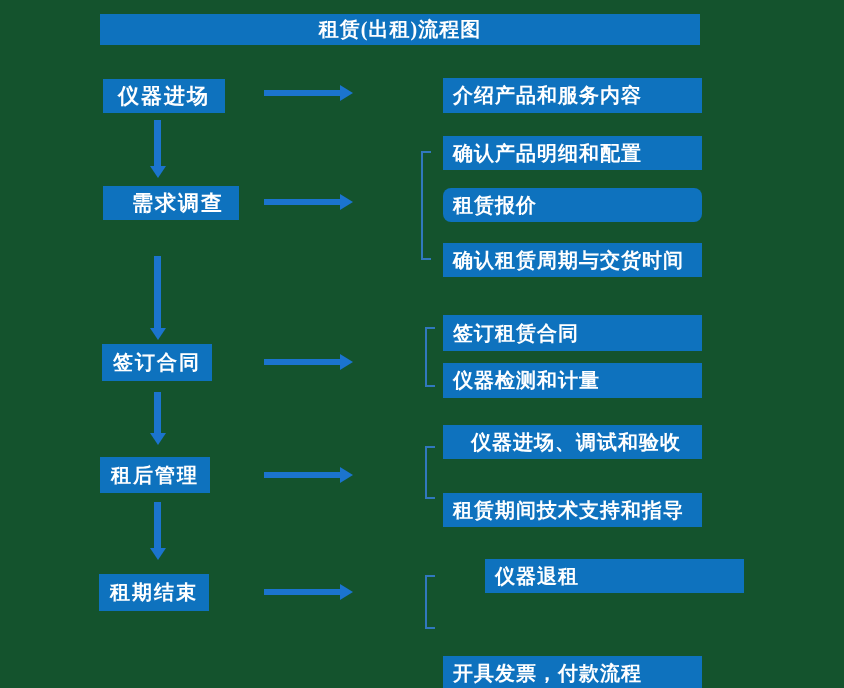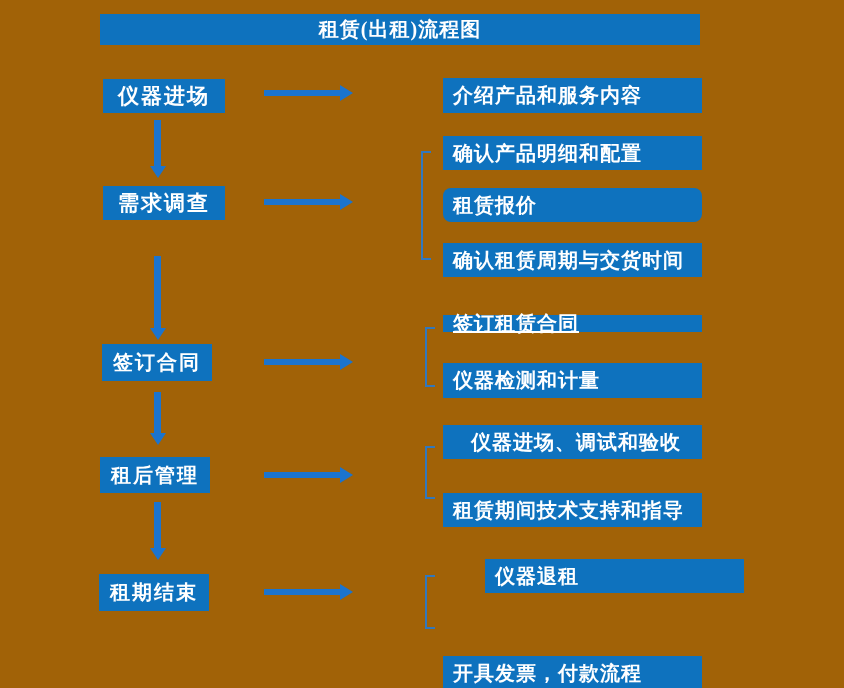--- a/index.html
+++ b/index.html
@@ -1,56 +1,56 @@
 <!DOCTYPE html>
 <html style="--box-blue: #0E72BE; --arrow-blue: #1B74CE; --bracket-blue: #3178BE; --text-white: #FFFFFF;"><head>
 <meta charset="utf-8">
 <style>
   html,body{margin:0;padding:0;background:#fff;}
   .canvas{
     position:relative;
     width:844px;height:688px;
-    background:#a16207;
+    background:#14532d;
     font-family:"Liberation Serif", serif;
     font-weight:bold;
     color:var(--text-white,#fff);
     overflow:hidden;
   }
   
   .title-bar{
     position:absolute;left:100px;top:14px;width:600px;height:31px;
     background:var(--box-blue,#0E72BE);
     display:flex;align-items:center;justify-content:center;
     font-size:20px;letter-spacing:1px;
   }
   
   .step{
     position:absolute;
     background:var(--box-blue,#0E72BE);
     display:flex;align-items:center;justify-content:center;
     font-size:21px;letter-spacing:2px;white-space:nowrap;
   }
   .s1{left:103px;top:79px; width:122px;height:34px;}
-  .s2{left:103px;top:186px;width:122px;height:34px;}
+  .s2{left:103px;top:186px;width:122px;height:34px;padding-left:14px;}
   .s3{left:102px;top:344px;width:110px;height:37px;font-size:20px;}
   .s4{left:100px;top:457px;width:110px;height:36px;font-size:20px;}
   .s5{left:99px; top:574px;width:110px;height:37px;font-size:20px;}
   
   .detail{
     position:absolute;left:443px;width:259px;height:34px;
     background:var(--box-blue,#0E72BE);
     display:flex;align-items:center;
     padding-left:10px;box-sizing:border-box;
     font-size:20px;letter-spacing:1px;white-space:nowrap;
   }
   .d1{top:78px;height:35px;}
   .d2{top:136px;}
   .d3{top:188px;border-radius:8px;}
   .d4{top:243px;}
-  .d5{top:315px;height:17px;text-decoration:underline;}
+  .d5{top:315px;height:36px;}
   .d6{top:363px;height:35px;}
   .d7{top:425px;padding-left:28px;}
   .d8{top:493px;}
   .d9{top:559px;margin-left:42px;}
   .d10{top:611px;margin-top:45px;}
   
   .harrow{position:absolute;left:264px;width:89px;height:16px;}
   .harrow .shaft{
     position:absolute;left:0;top:5px;width:77px;height:6px;
     background:var(--arrow-blue,#1B74CE);

